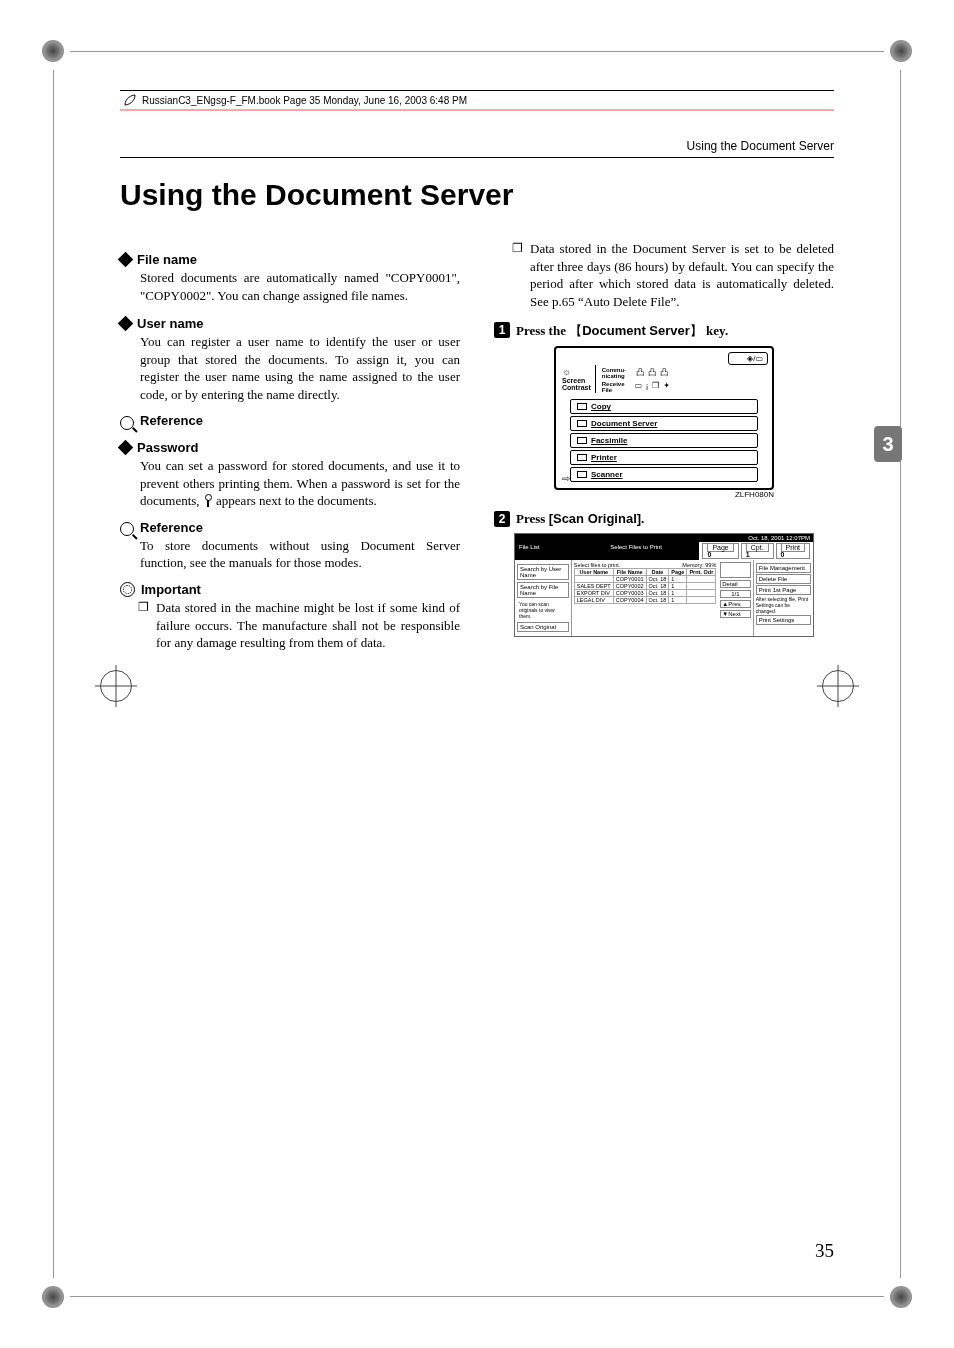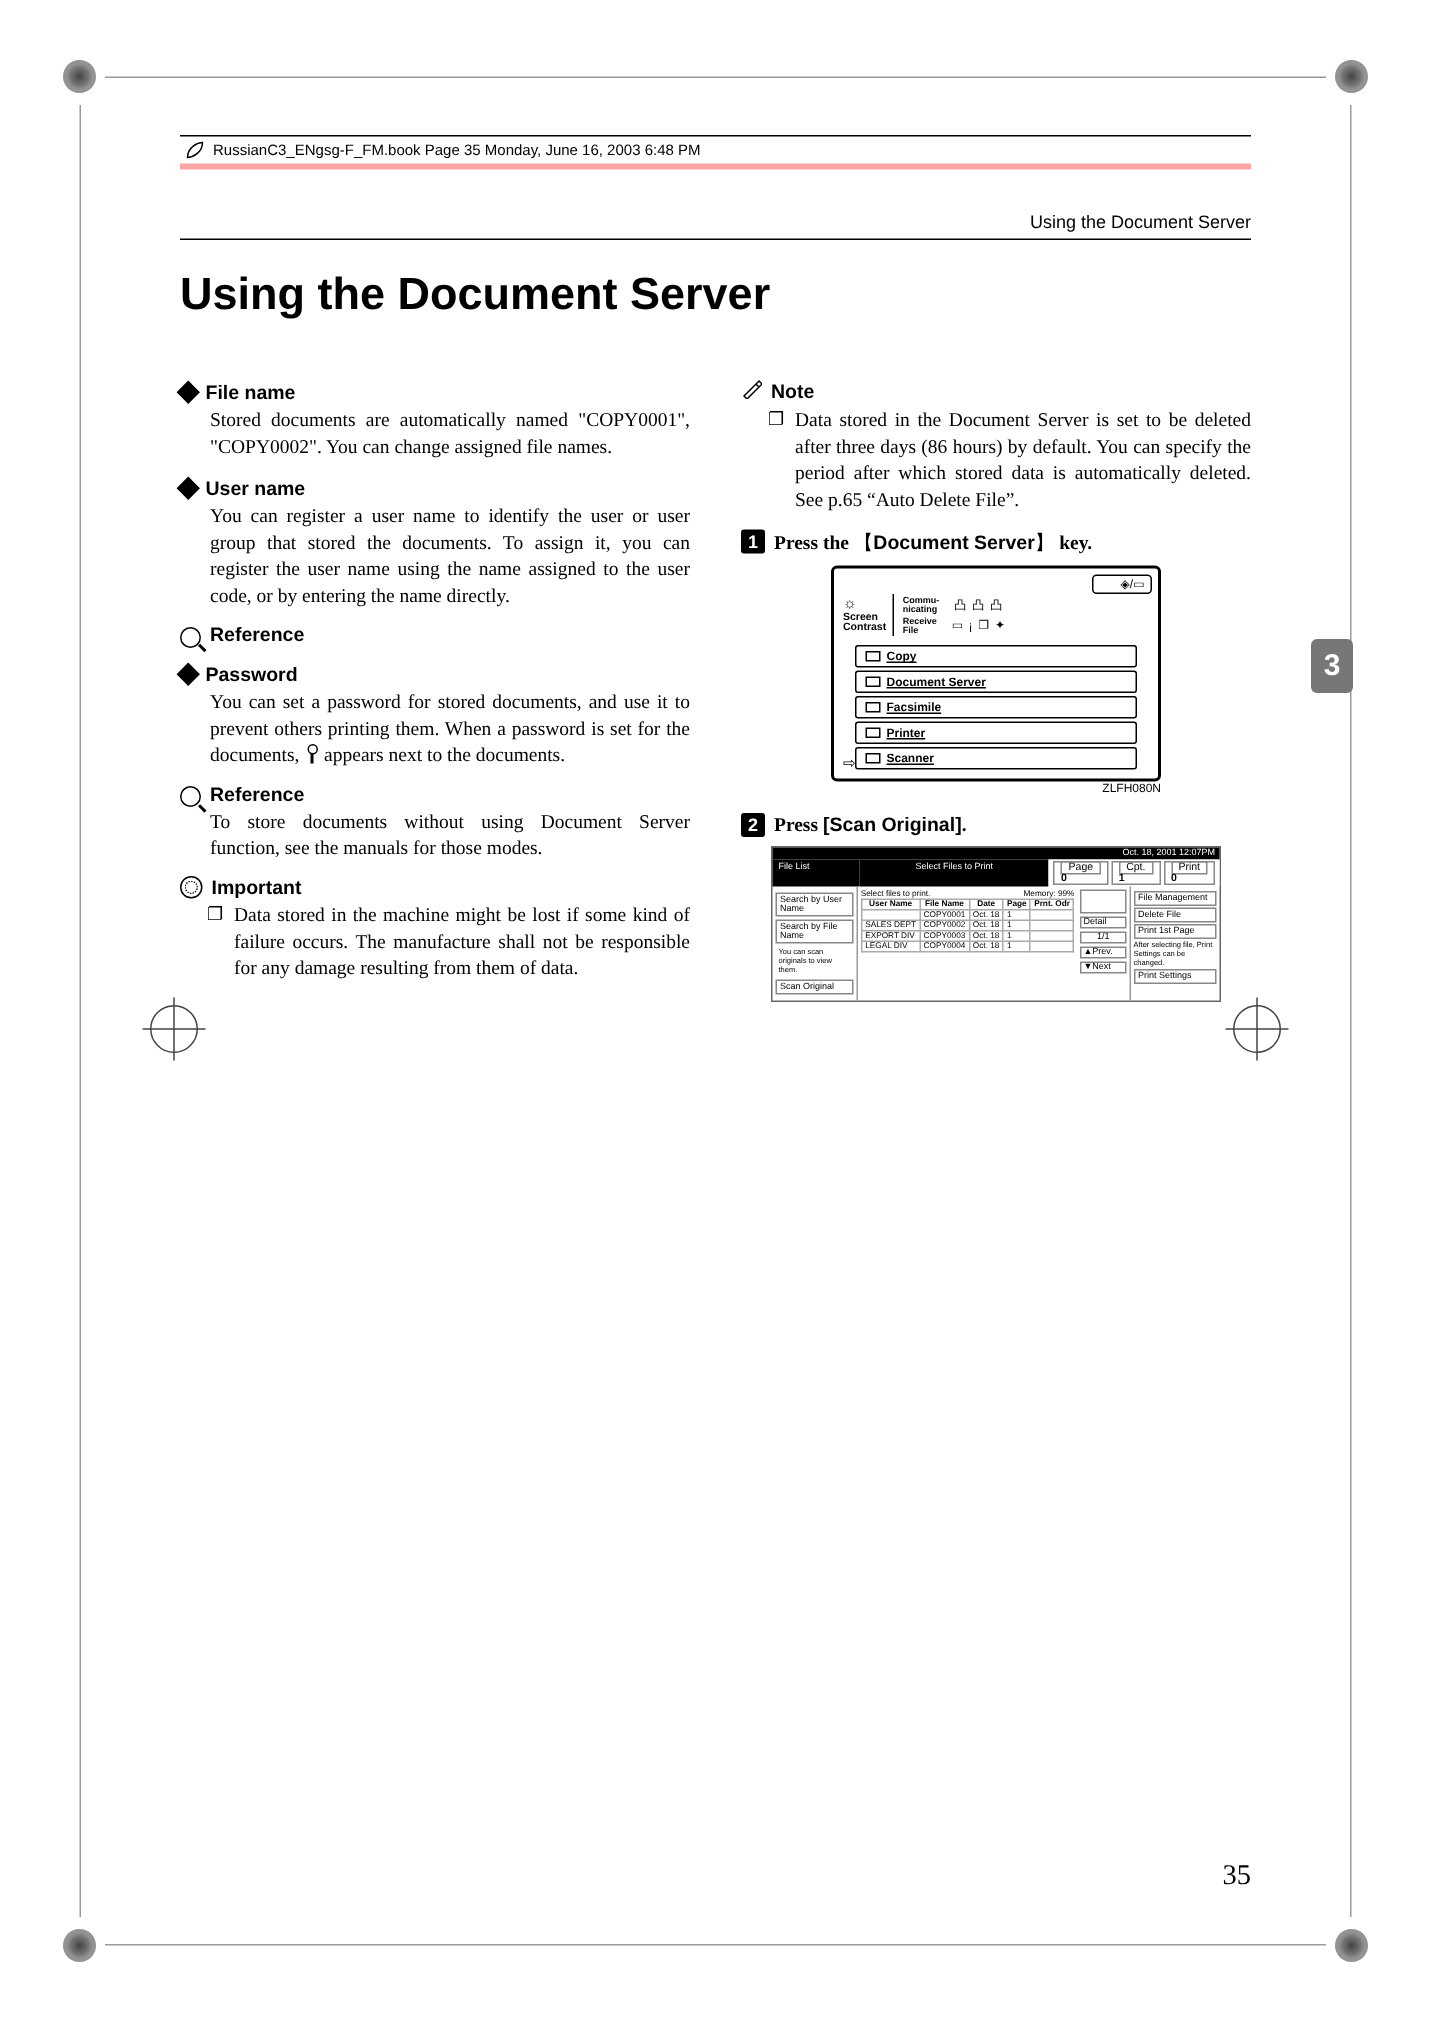--- a/index.html
+++ b/index.html
@@ -53,21 +53,21 @@
     right: 120px;
     top: 90px;
     bottom: 90px;
   }
 
   .bookline {
     font-size: 10px;
     font-family: Arial, sans-serif;
     color: #000;
     border-top: 1px solid #000;
-    border-bottom: 4px solid #fca5a5;
+    border-bottom: 2px solid #fca5a5;
     padding: 3px 4px;
     margin-bottom: 6px;
     display: flex;
     align-items: center;
     gap: 6px;
   }
   .bookline .leaf {
     width: 12px; height: 12px;
     display: inline-block;
   }
@@ -400,28 +400,20 @@
       <div class="imp-head">
         <span class="gear"></span>
         <span>Important</span>
       </div>
       <ul class="checkbox-list">
         <li>Data stored in the machine might be lost if some kind of failure occurs. The manufacture shall not be responsible for any damage resulting from them of data.</li>
       </ul>
     </div>
 
     <div class="block">
-      <div class="note-head">
-        <span>
-          <svg width="14" height="14" viewBox="0 0 14 14">
-              <path d="M2 12 L10 4 L12 6 L4 14 Z M10 4 L12 2 L14 4 L12 6 Z" fill="none" stroke="#000" stroke-width="1"></path>
-            </svg>
-        </span>
-        <span>Note</span>
-      </div>
       <ul class="checkbox-list">
         <li>Data stored in the Document Server is set to be deleted after three days (86 hours) by default. You can specify the period after which stored data is automatically deleted. See p.65 “Auto Delete File”.</li>
       </ul>
     </div>
 
     <div class="block">
       <div class="step">
         <span class="step-num">1</span>
         <span class="step-text">
           <span>Press the </span><span class="kbd bracket">Document Server</span><span> key.</span>

